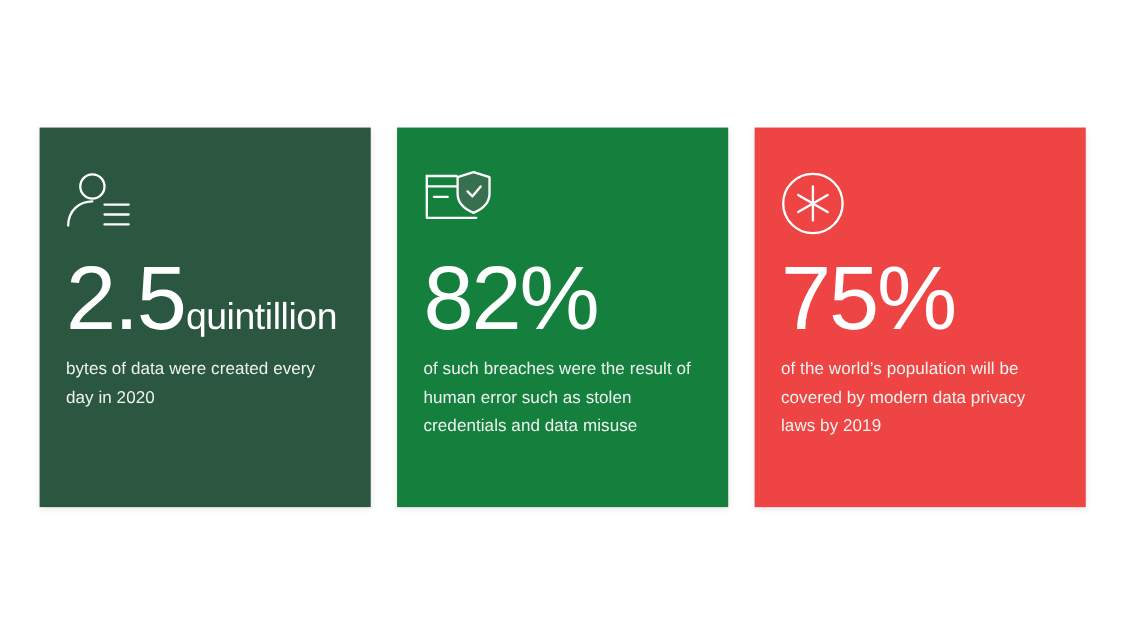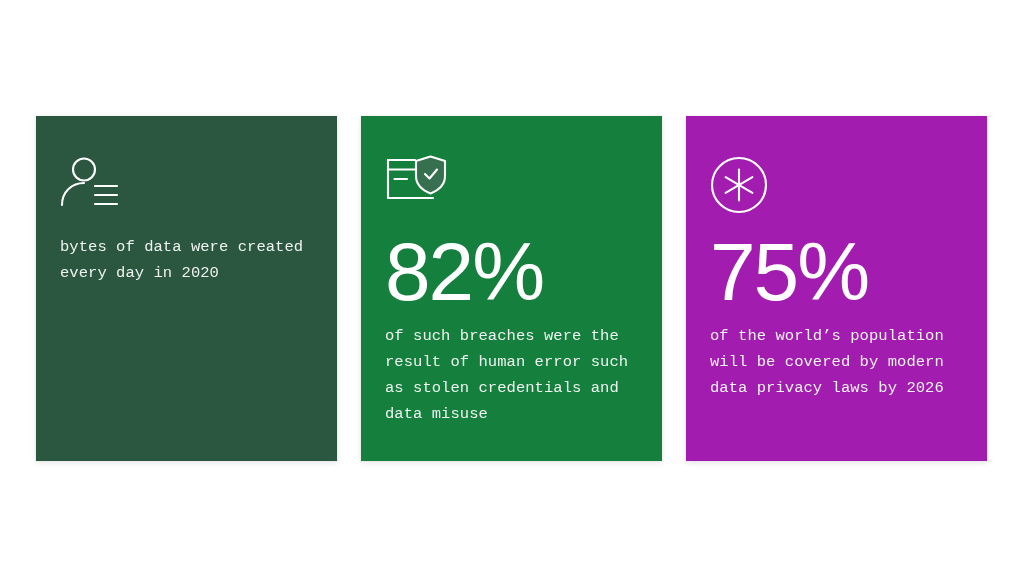--- a/index.html
+++ b/index.html
@@ -33,21 +33,21 @@
     position: relative;
     width: 301px;
     height: 345px;
     box-sizing: border-box;
     padding: 40px 24px 0 24px;
     box-shadow: 0 2px 6px rgba(0,0,0,0.10), 0 0 1px rgba(0,0,0,0.12);
   }
 
   .card-dark  { background: #2B5741; }
   .card-mid   { background: #15803d; }
-  .card-light { background: #a21caf; }
+  .card-light { background: #ef4444; }
 
   .card-icon {
     height: 56px;
     margin-bottom: 22px;
     display: block;
   }
   .card-icon svg {
     display: block;
     overflow: visible;
   }
@@ -73,21 +73,21 @@
     font-family: "Liberation Sans", sans-serif;
     font-weight: 300;
     font-size: 34px;
     line-height: 1;
     letter-spacing: -0.4px;
     padding-left: 1px;
   }
 
   .stat-desc {
     color: #eef3ef;
-    font-family: Liberation Mono, monospace;
+    font-family: Liberation Sans, sans-serif;
     font-weight: 400;
     font-size: 15.5px;
     line-height: 26px;
     letter-spacing: 0.05px;
     margin: 0;
     max-width: 262px;
   }
 </style>
 </head>
 <body>
@@ -100,20 +100,24 @@
       <span class="card-icon">
         <svg width="60" height="52" viewBox="0 0 60 52" fill="none" stroke="#ffffff" stroke-width="2.1" stroke-linecap="round" stroke-linejoin="round">
           <circle cx="24" cy="13.5" r="11"></circle>
           <path d="M2 49 C2 35.5 12 27 24 27"></path>
           <line x1="35" y1="30" x2="57" y2="30"></line>
           <line x1="35" y1="39" x2="57" y2="39"></line>
           <line x1="35" y1="48" x2="57" y2="48"></line>
         </svg>
       </span>
 
+      <div class="stat-line">
+        <span class="stat-number">2.5</span>
+        <span class="stat-unit">quintillion</span>
+      </div>
 
       <p class="stat-desc">bytes of data were created every day in 2020</p>
     </div>
 
     <div class="stat-card card-mid">
       <span class="card-icon">
         <svg width="62" height="52" viewBox="0 0 62 52" fill="none" stroke="#ffffff" stroke-width="2.1" stroke-linecap="round" stroke-linejoin="round">
           <path d="M3 4 L3 42 L48 42"></path>
           <line x1="3" y1="4" x2="30" y2="4"></line>
           <line x1="3" y1="13.5" x2="30" y2="13.5"></line>
@@ -139,17 +143,17 @@
           <line x1="15.6" y1="21.2" x2="42.4" y2="36.8"></line>
           <line x1="15.6" y1="36.8" x2="42.4" y2="21.2"></line>
         </svg>
       </span>
 
       <div class="stat-line">
         <span class="stat-number">75%</span>
         <span class="stat-unit"></span>
       </div>
 
-      <p class="stat-desc">of the world’s population will be covered by modern data privacy laws by 2026</p>
+      <p class="stat-desc">of the world’s population will be covered by modern data privacy laws by 2019</p>
     </div>
 
   </div>
 </div>
 
 </body></html>

